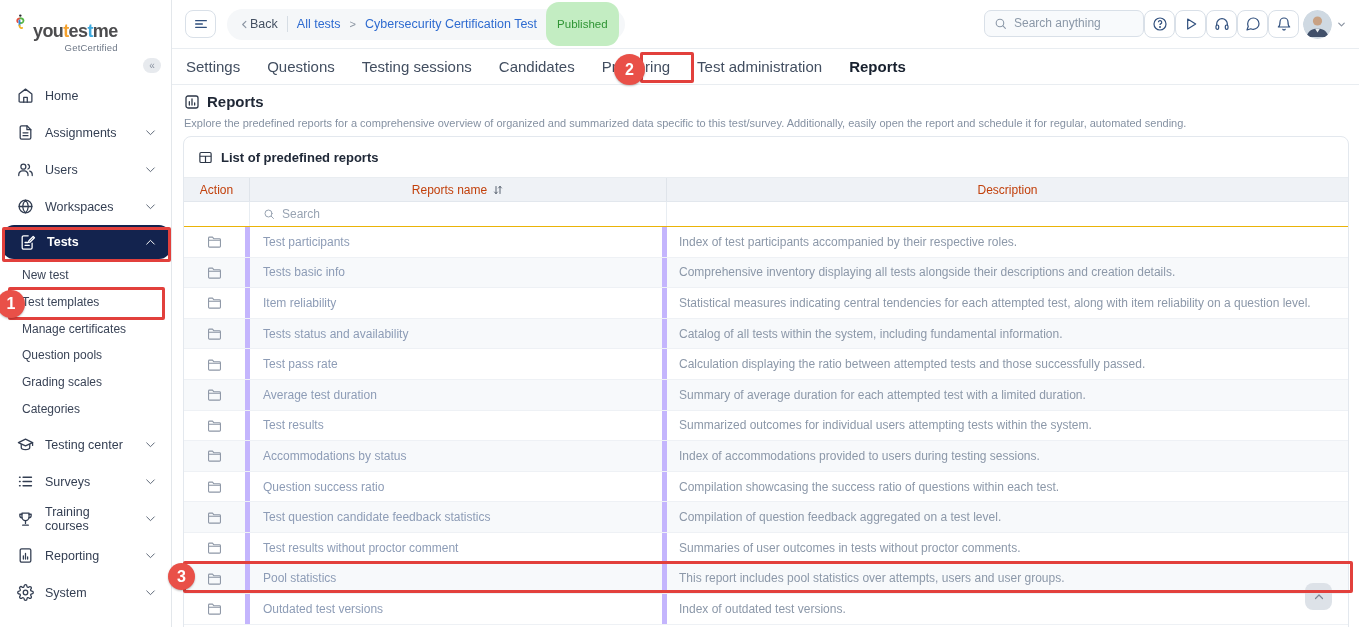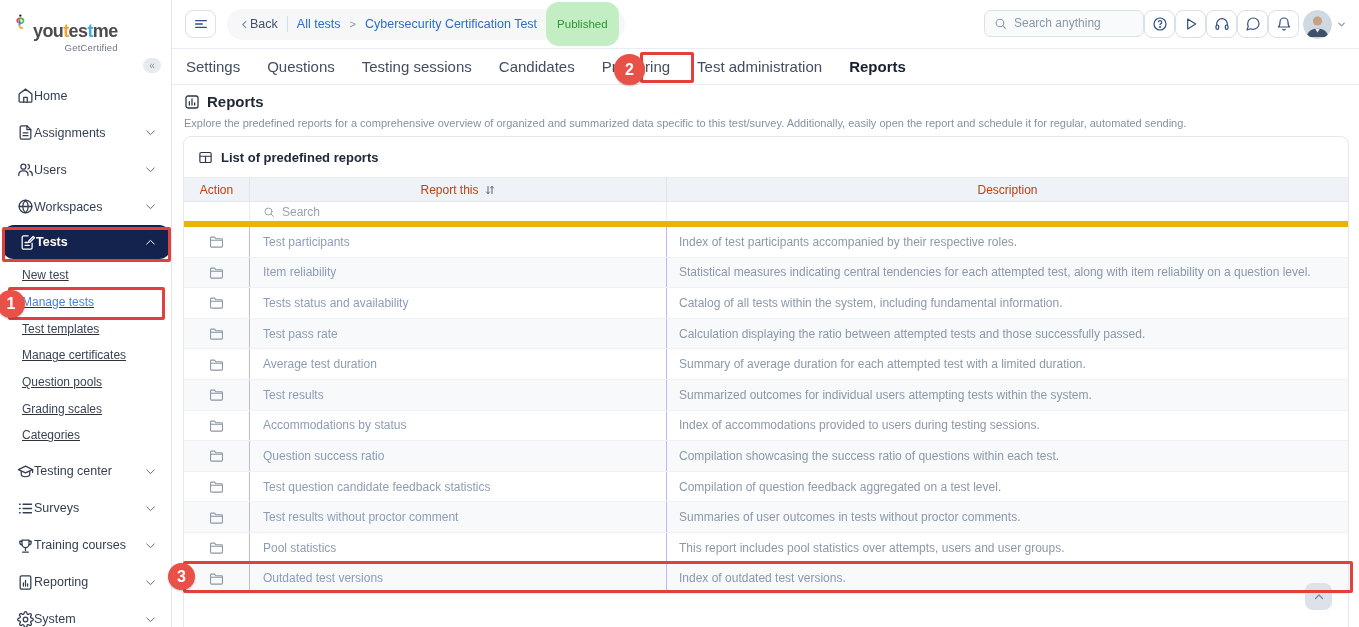--- a/index.html
+++ b/index.html
@@ -9,29 +9,29 @@
   .ic svg { width:17px; height:17px; }
 
   
   .sidebar { position:absolute; left:0; top:0; width:172px; height:627px; background:#fff; border-right:1px solid #e3e7eb; z-index:5; }
   .logo-row { position:absolute; left:12px; top:14px; display:flex; align-items:flex-start; gap:4px; }
   .wordmark-wrap { padding-top:8px; }
   .wordmark { font-size:18px; font-weight:700; letter-spacing:-0.6px; line-height:1; }
   .tagline { font-size:9.5px; color:#6d7786; text-align:right; margin-top:2px; letter-spacing:0.2px; }
   .collapse-btn { position:absolute; right:10px; top:58px; width:18px; height:15px; border:none; border-radius:8px; background:#e7eaee; color:#8a93a1; font-size:10px; line-height:14px; text-align:center; cursor:pointer; }
   .sidebar-nav { position:absolute; top:77px; left:0; right:0; }
-  .nav-item { height:37px; display:flex; align-items:center; gap:0; padding:0 14px 0 17px; font-size:12.5px; color:#333e52; cursor:pointer; }
+  .nav-item { height:37px; display:flex; align-items:center; gap:11px; padding:0 14px 0 17px; font-size:12.5px; color:#333e52; cursor:pointer; }
   .nav-item .ic { color:#333e52; }
   .nav-item .nav-label { flex:1; font-weight:500; }
   .nav-item .chev { color:#5c6675; }
   .nav-item .chev svg { width:13px; height:13px; }
   .nav-item.active { background:#13234e; color:#fff; margin:0 0 0 2px; height:34px; border-radius:12px; }
   .nav-item.active .ic, .nav-item.active .chev { color:#fff; }
   .nav-item.active .nav-label { font-weight:700; }
-  .subnav { padding:3px 0 4px 0;text-decoration:underline; }
+  .subnav { padding:3px 0 4px 0; }
   .subnav-item { height:26.7px; display:flex; align-items:center; padding-left:22px; font-size:12px; color:#3a4457; cursor:pointer; }
   .subnav-item.selected { color:#4b7fd6; }
 
   
   .main { position:absolute; left:172px; top:0; width:1187px; height:627px; }
   .topbar { position:absolute; top:0; left:0; right:0; height:49px; border-bottom:1px solid #e9edf1; display:flex; align-items:center; padding:0 12px 0 13px; gap:11px; background:#fff; }
   .sq-btn { height:28px; min-width:31px; border:1px solid #d9e0e8; border-radius:8px; background:#fff; display:flex; align-items:center; justify-content:center; color:#31507e; cursor:pointer; }
   .sq-btn svg { width:16px; height:16px; }
   .crumb-pill { height:31px; background:#f5f7f9; border-radius:16px; display:flex; align-items:center; gap:9px; padding:0 6px 0 12px; font-size:12.5px; }
   .crumb-back { display:flex; align-items:center; gap:0; color:#445062; cursor:pointer; }
@@ -63,29 +63,29 @@
   .card-head { height:41px; display:flex; align-items:center; gap:8px; padding-left:14px; border-bottom:1px solid #e9edf1; }
   .card-head .ic { color:#2b3545; } .card-head .ic svg { width:15px; height:15px; }
   .card-title { font-size:13px; font-weight:700; color:#202938; }
 
   .tbl { width:100%; }
   .trow { display:grid; grid-template-columns:66px 417px 1fr; }
   .thead { background:#eff2f6; height:24px; border-bottom:1px solid #e2e7ed; }
   .th { display:flex; align-items:center; justify-content:center; font-size:12px; color:#c2410c; gap:5px; border-right:1px solid #dfe4ea; }
   .th:last-child { border-right:none; }
   .sort-ic svg { width:12px; height:12px; }
-  .search-row { height:25px; border-bottom:6px solid #eab308; }
+  .search-row { height:25px; border-bottom:1px solid #eab308; }
   .sr-cell { border-right:1px solid #e8edf2; }
   .sr-search { display:flex; align-items:center; gap:7px; padding-left:13px; color:#98a3b2; }
   .sr-search svg { width:12px; height:12px; }
   .sr-search input { border:none; outline:none; background:transparent; font-size:12px; color:#556; font-family:inherit; width:300px; }
   .sr-search input::placeholder { color:#98a3b2; }
   .rows .trow { height:30.6px; border-bottom:1px solid #eef1f5; }
   .rows .trow:nth-child(even) { background:#f7f9fb; }
-  .cell { display:flex; align-items:center; border-right:1px solid #c4b5fd; }
+  .cell { display:flex; align-items:center; border-right:5px solid #c4b5fd; }
   .cell:last-child { border-right:none; }
   .cell-action { justify-content:center; color:#8d97a6; }
   .cell-action svg { width:17px; height:15px; }
   .cell-name { padding-left:13px; font-size:12px; color:#8d9cb6; }
   .cell-desc { padding-left:12px; font-size:12px; color:#8c98a9; }
 
   .scrolltop { position:absolute; left:1133px; top:498px; width:27px; height:27px; border:none; border-radius:8px; background:#dde2e8; color:#7c8796; display:flex; align-items:center; justify-content:center; cursor:pointer; }
   .scrolltop svg { width:12px; height:12px; }
 
   
@@ -177,21 +177,20 @@
         </span>
         <span class="nav-label">Tests</span>
         <span class="ic chev">
           <svg viewBox="0 0 24 24" fill="none" stroke="currentColor" stroke-width="1.8" stroke-linecap="round" stroke-linejoin="round">
             <path d="M5 15l7-7 7 7"></path>
           </svg>
         </span>
       </div>
       <div class="subnav">
         <div class="subnav-item">New test</div>
-        <div class="subnav-item selected">Manage tests</div>
         <div class="subnav-item">Test templates</div>
         <div class="subnav-item">Manage certificates</div>
         <div class="subnav-item">Question pools</div>
         <div class="subnav-item">Grading scales</div>
         <div class="subnav-item">Categories</div>
       </div>
       <div class="nav-item">
         <span class="ic ">
           <svg viewBox="0 0 24 24" fill="none" stroke="currentColor" stroke-width="1.8" stroke-linecap="round" stroke-linejoin="round">
             <path d="M22 9.3L12 4.5 2 9.3l10 4.7 10-4.7z"></path>
@@ -390,21 +389,21 @@
             </svg>
         </span>
         <span class="card-title">List of predefined reports</span>
       </div>
       <div class="tbl">
         <div class="trow thead">
           <div class="th">
             <span>Action</span>
           </div>
           <div class="th">
-            <span>Report this</span>
+            <span>Reports name</span>
             <span class="ic sort-ic">
               <svg viewBox="0 0 24 24" fill="none" stroke="#5a6472" stroke-width="2" stroke-linecap="round" stroke-linejoin="round">
                   <path d="M8 5v14M8 19l-3-3M8 19l3-3"></path>
                   <path d="M16 19V5M16 5l-3 3M16 5l3 3"></path>
                 </svg>
             </span>
           </div>
           <div class="th">
             <span>Description</span>
           </div>
@@ -433,20 +432,30 @@
               <div class="cell cell-name">Test participants</div>
               <div class="cell cell-desc">Index of test participants accompanied by their respective roles.</div>
             </div>
             <div class="trow">
               <div class="cell cell-action">
                 <svg viewBox="0 0 24 24" fill="none" stroke="currentColor" stroke-width="1.7" stroke-linejoin="round">
                   <path d="M2.5 19.5v-13a1.5 1.5 0 0 1 1.5-1.5h4.8l2 2.5h9.2a1.5 1.5 0 0 1 1.5 1.5v10.5a1.5 1.5 0 0 1-1.5 1.5H4a1.5 1.5 0 0 1-1.5-1.5z"></path>
                   <path d="M2.5 10h19"></path>
                 </svg>
               </div>
+              <div class="cell cell-name">Tests basic info</div>
+              <div class="cell cell-desc">Comprehensive inventory displaying all tests alongside their descriptions and creation details.</div>
+            </div>
+            <div class="trow">
+              <div class="cell cell-action">
+                <svg viewBox="0 0 24 24" fill="none" stroke="currentColor" stroke-width="1.7" stroke-linejoin="round">
+                  <path d="M2.5 19.5v-13a1.5 1.5 0 0 1 1.5-1.5h4.8l2 2.5h9.2a1.5 1.5 0 0 1 1.5 1.5v10.5a1.5 1.5 0 0 1-1.5 1.5H4a1.5 1.5 0 0 1-1.5-1.5z"></path>
+                  <path d="M2.5 10h19"></path>
+                </svg>
+              </div>
               <div class="cell cell-name">Item reliability</div>
               <div class="cell cell-desc">Statistical measures indicating central tendencies for each attempted test, along with item reliability on a question level.</div>
             </div>
             <div class="trow">
               <div class="cell cell-action">
                 <svg viewBox="0 0 24 24" fill="none" stroke="currentColor" stroke-width="1.7" stroke-linejoin="round">
                   <path d="M2.5 19.5v-13a1.5 1.5 0 0 1 1.5-1.5h4.8l2 2.5h9.2a1.5 1.5 0 0 1 1.5 1.5v10.5a1.5 1.5 0 0 1-1.5 1.5H4a1.5 1.5 0 0 1-1.5-1.5z"></path>
                   <path d="M2.5 10h19"></path>
                 </svg>
               </div>

